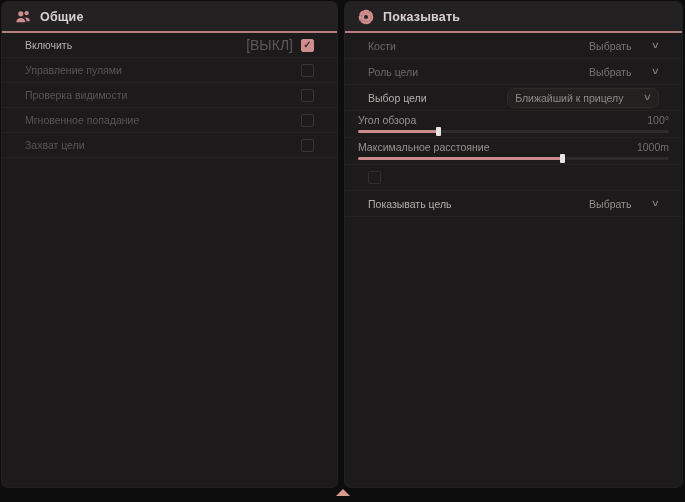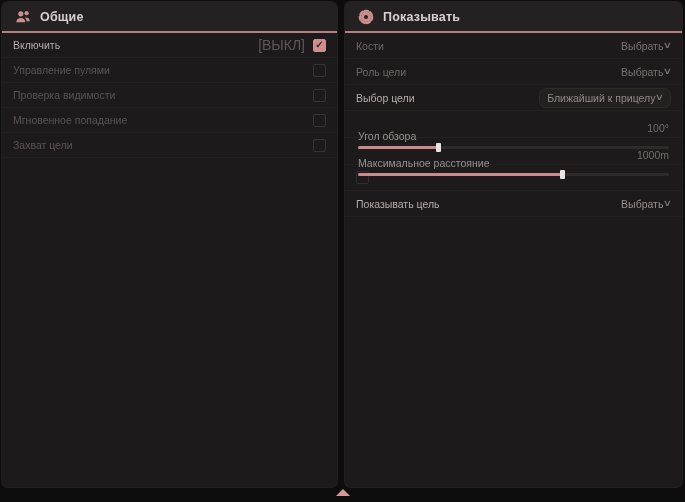--- a/index.html
+++ b/index.html
@@ -7,35 +7,35 @@
          font-family:"Liberation Sans",sans-serif;-webkit-font-smoothing:antialiased;}
   .panel{position:absolute;top:2px;height:485px;background:#1c1a1a;border-radius:6px;
          overflow:hidden;box-shadow:0 0 0 1px #232020;}
   .panel-left{left:2px;width:335px;}
   .panel-right{left:345px;width:337px;}
   .panel-header{height:29px;background:#242122;display:flex;align-items:center;gap:9px;padding:0 13px;}
   .panel-title{color:#d9d1d1;font-size:12.5px;font-weight:700;letter-spacing:.2px;}
   .hdr-icon{width:16px;height:16px;flex:0 0 auto;display:flex;align-items:center;justify-content:center;}
   .divider{height:2px;background:#b67f7f;}
   .row{display:flex;justify-content:space-between;align-items:center;height:24px;
-       padding:0 11px;border-bottom:1px solid #242121;font-size:10.5px;}
+       padding:0 23px;border-bottom:1px solid #242121;font-size:10.5px;}
   .panel-right .row{height:25px;}
   .lbl-bright{color:#b5aeae;}
-  .lbl-mid{color:#9a9292;margin-top:16px;}
+  .lbl-mid{color:#9a9292;}
   .lbl-dim{color:#5b5455;}
   .lbl-dim2{color:#6f6868;}
   .lbl-verydim{color:#474243;}
   .right-group{display:flex;align-items:center;gap:8px;}
   .hotkey{font-size:14px;color:#5d5757;}
   .checkbox{width:13px;height:13px;border:1px solid #3a3535;border-radius:2px;box-sizing:border-box;
             display:flex;align-items:center;justify-content:center;background:transparent;}
   .checkbox.checked{background:#cf8e8e;border-color:#cf8e8e;}
   .checkbox.dimbox{border-color:#322e2e;}
   .check-glyph{color:#3f2929;font-size:10px;font-weight:700;line-height:1;transform:translateY(-0.5px);}
-  .select{display:flex;align-items:center;gap:1px;cursor:default;}
+  .select{display:flex;align-items:center;gap:21px;cursor:default;}
   .sel-val{font-size:10.5px;}
   .sel-dim .sel-val{color:#7c7474;}
   .sel-mid .sel-val{color:#918989;}
   .sel-bright .sel-val{color:#9a9191;}
   .chevron{color:#847c7c;font-size:9px;line-height:1;transform:scaleX(1.4);}
   .select.boxed{background:#232020;border:1px solid #2f2b2b;border-radius:7px;padding:3px 7px;}
   .slider-row{display:block;height:27px;box-sizing:border-box;padding:3px 13px 0 13px;
               border-bottom:1px solid #242121;}
   .slider-top{display:flex;justify-content:space-between;align-items:center;font-size:10.5px;}
   .slider-val{color:#756e6e;}

